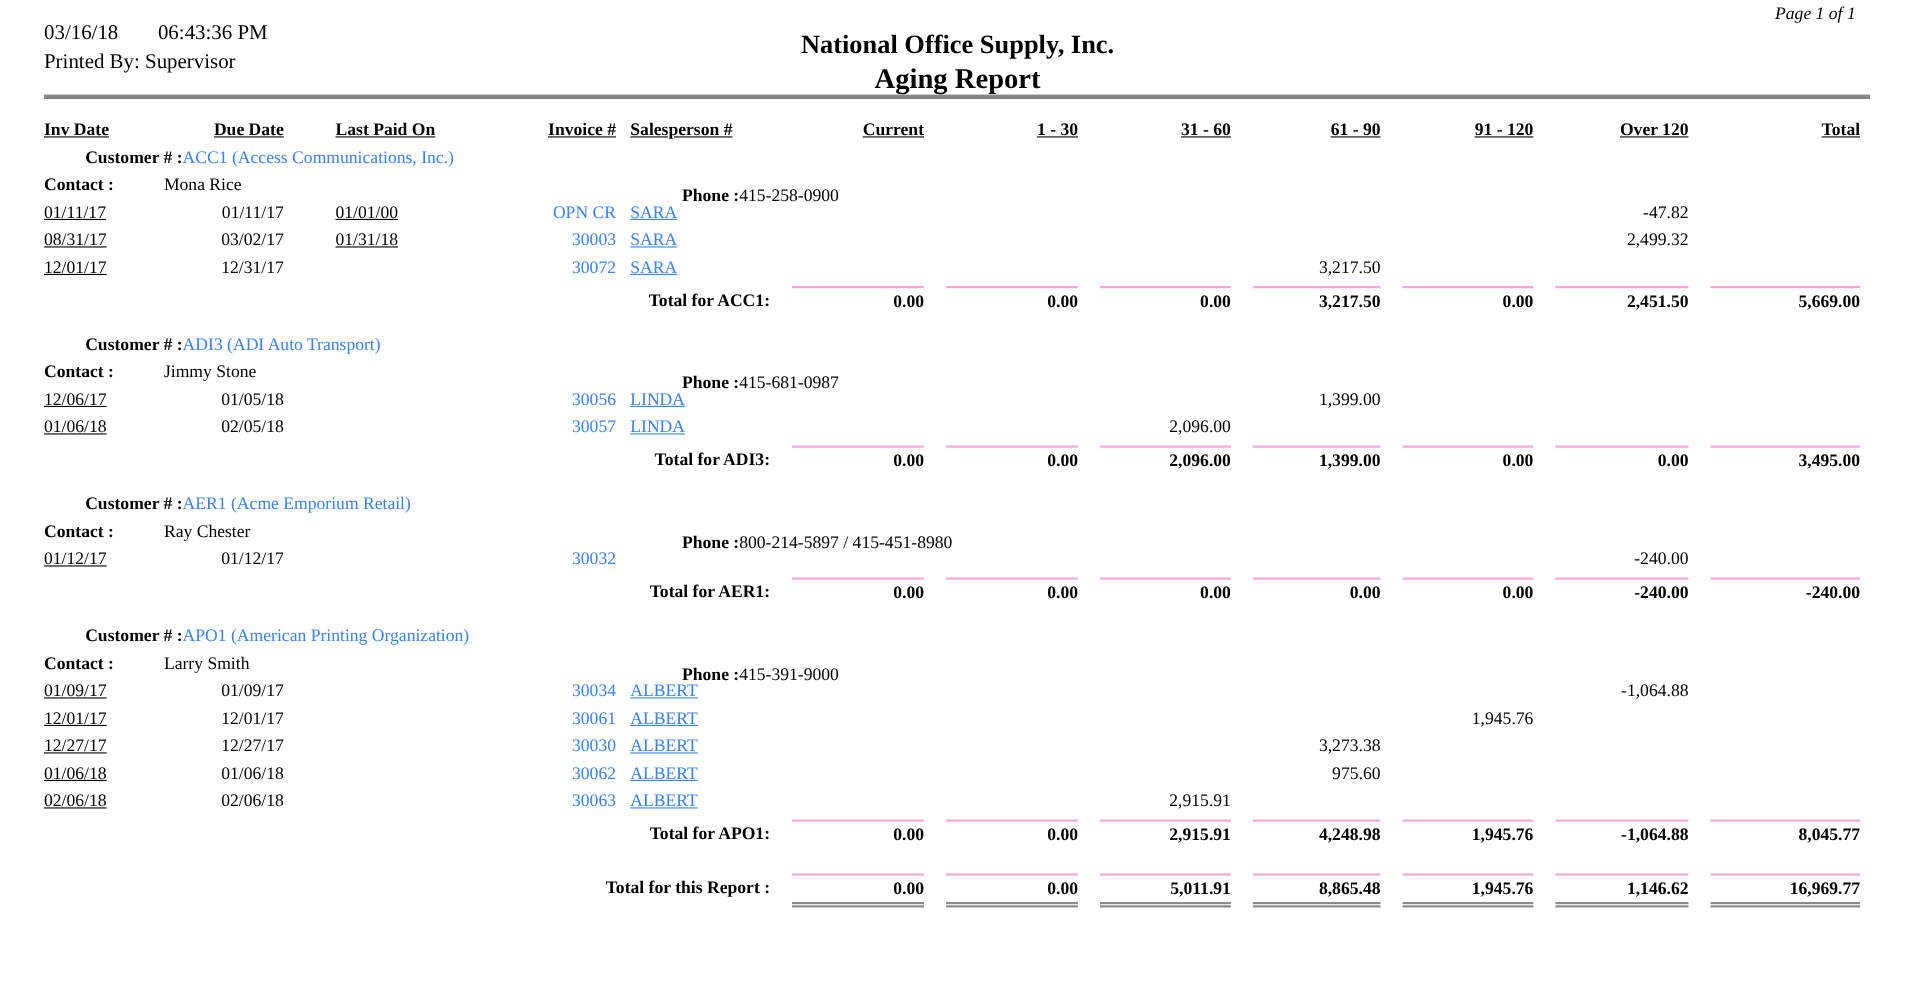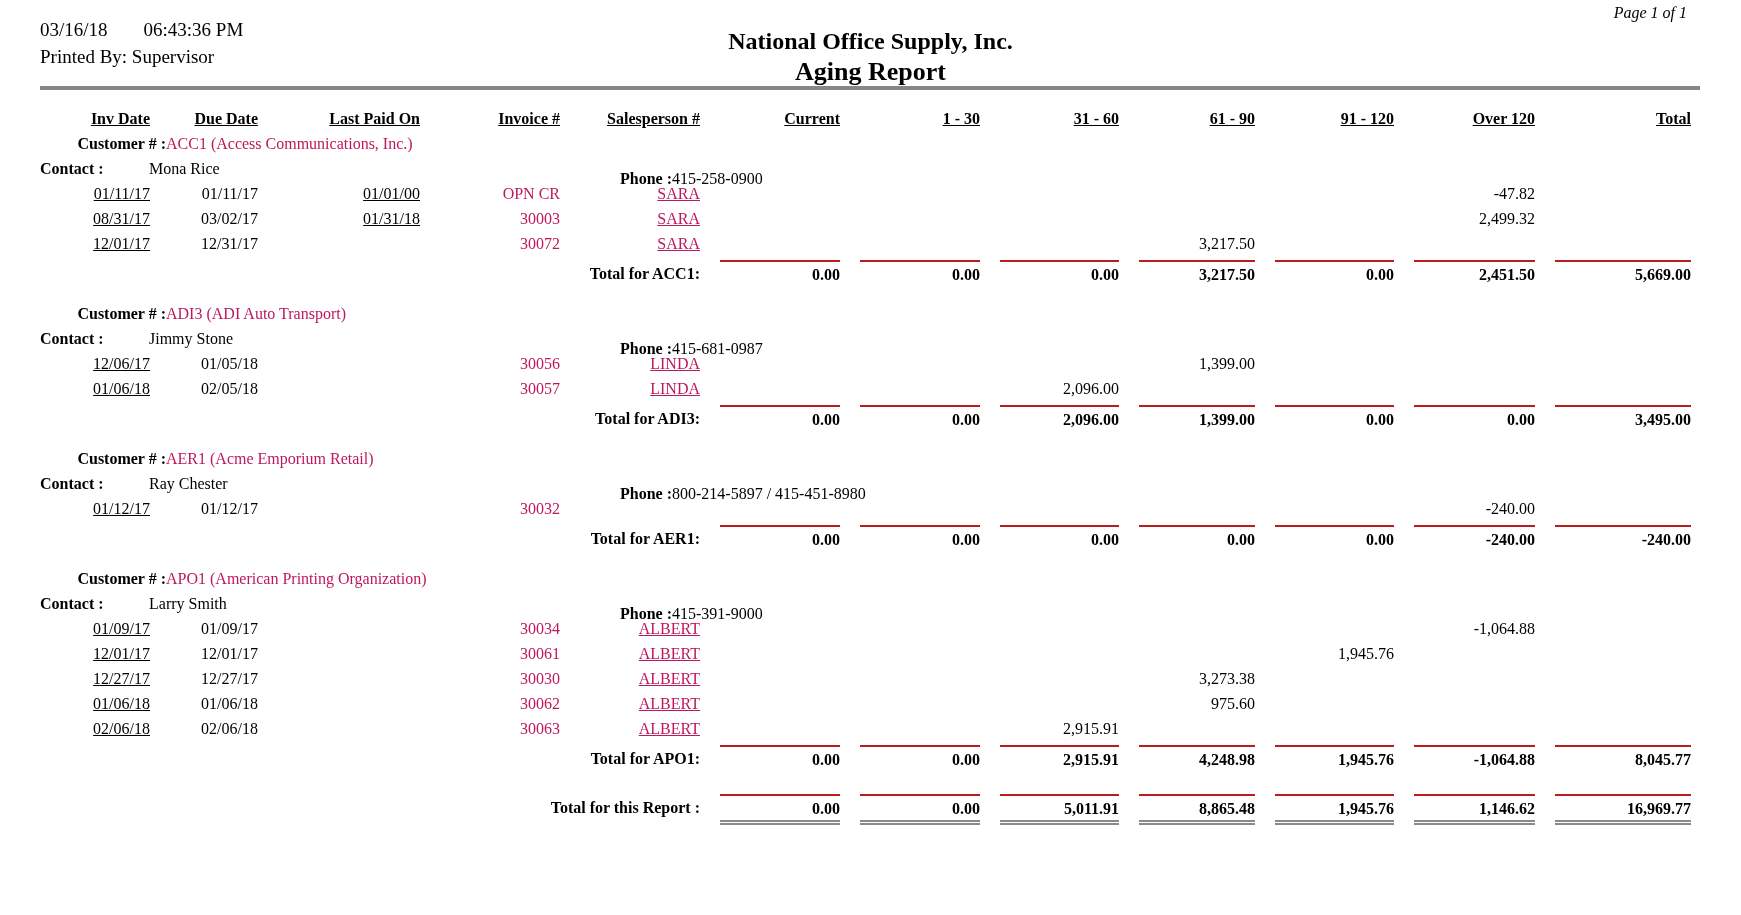--- a/index.html
+++ b/index.html
@@ -17,33 +17,33 @@
   .title   { font-size:26px; font-weight:bold; line-height:34px; }
   .rule { height:4px; background:#868686; margin:8px 41px 0 40px; }
 
   .report {
     display:grid;
     grid-template-columns:110px 108px 162px 140px 140px 140px 140px 139px 136px 139px 141px 156px;
     margin:16px 0 0 40px; width:1651px; font-size:16px;
   }
   .report > div { line-height:25px; }
   .hdr { font-weight:bold; text-decoration:underline; white-space:nowrap; }
-  .l { text-align:right;text-decoration:underline; }
+  .l { text-align:left;text-decoration:underline; }
   .r { text-align:right; }
   .p3 { padding-left:47px; }
   .p5 { padding-left:13px; }
   .b { font-weight:bold; }
-  .lnk { color:#be185d; white-space:nowrap; }
+  .lnk { color:#3b82f6; white-space:nowrap; }
   .full { grid-column:1 / -1; white-space:nowrap; }
   .rel { position:relative; }
   .lbl-cust { display:inline-block; width:126px; font-weight:bold;text-align:right; }
   .lbl-contact { display:inline-block; width:109px; font-weight:bold; }
   .phone { position:absolute; left:580px; top:10px; white-space:nowrap; }
   .lab { grid-column:span 5; text-align:right; font-weight:bold; padding-top:5px; white-space:nowrap; }
-  .tline { border-top:2px solid #b91c1c; margin-left:20px; margin-top:4px; line-height:23px; padding-top:1px; }
+  .tline { border-top:2px solid #f9a8d4; margin-left:20px; margin-top:4px; line-height:23px; padding-top:1px; }
   .dbl { border-bottom:5px double #8a8a8a; }
   .gap { height:15px; }
   .cgap { height:4px; }
 </style>
 </head>
 <body>
 
 <div class="page">
   <div class="topbar">
     <div class="top-left">

